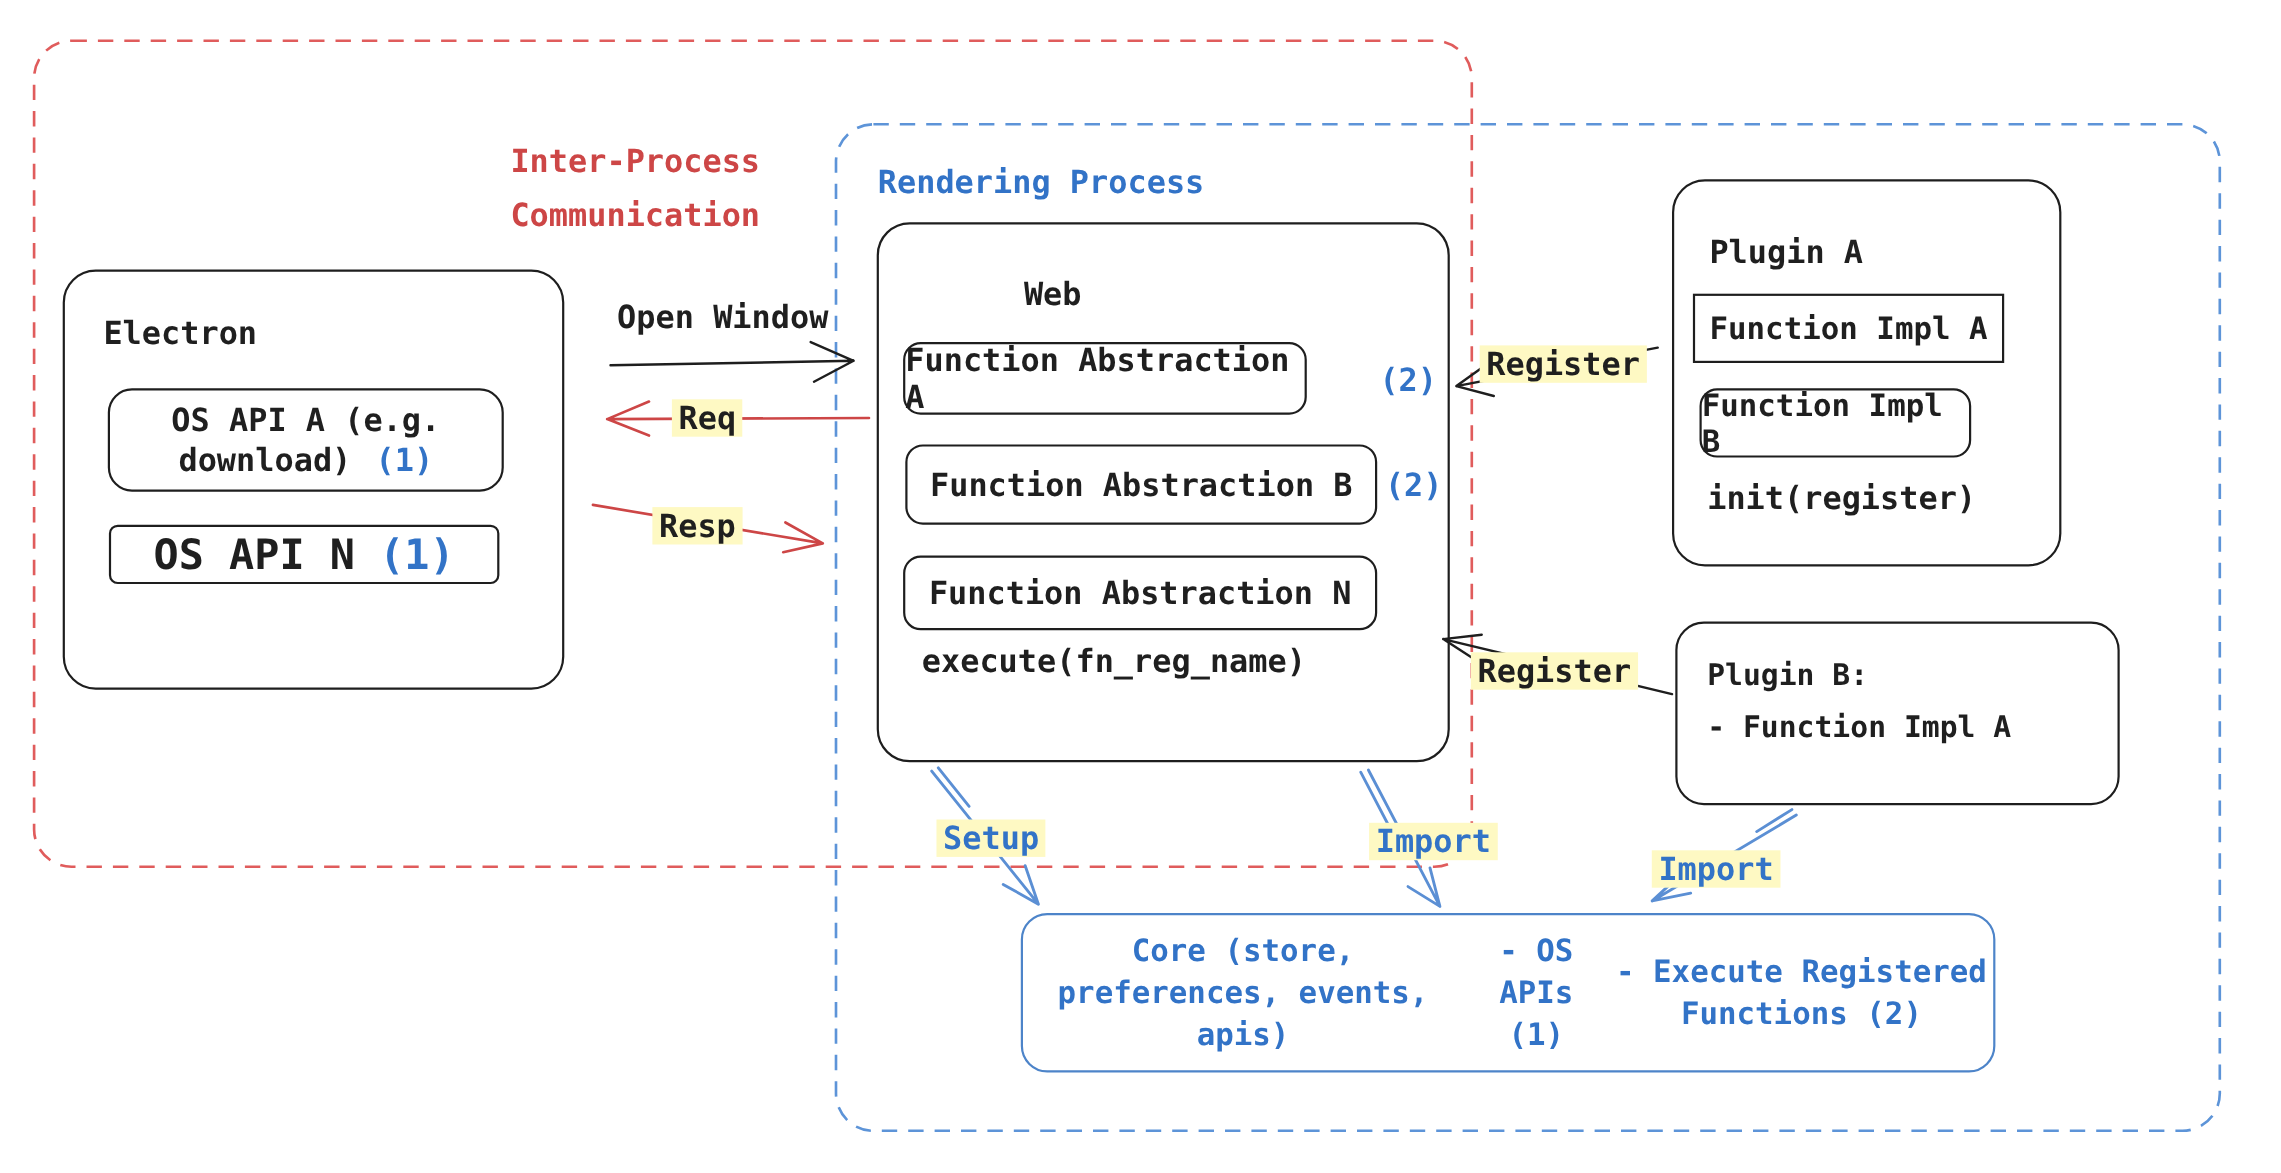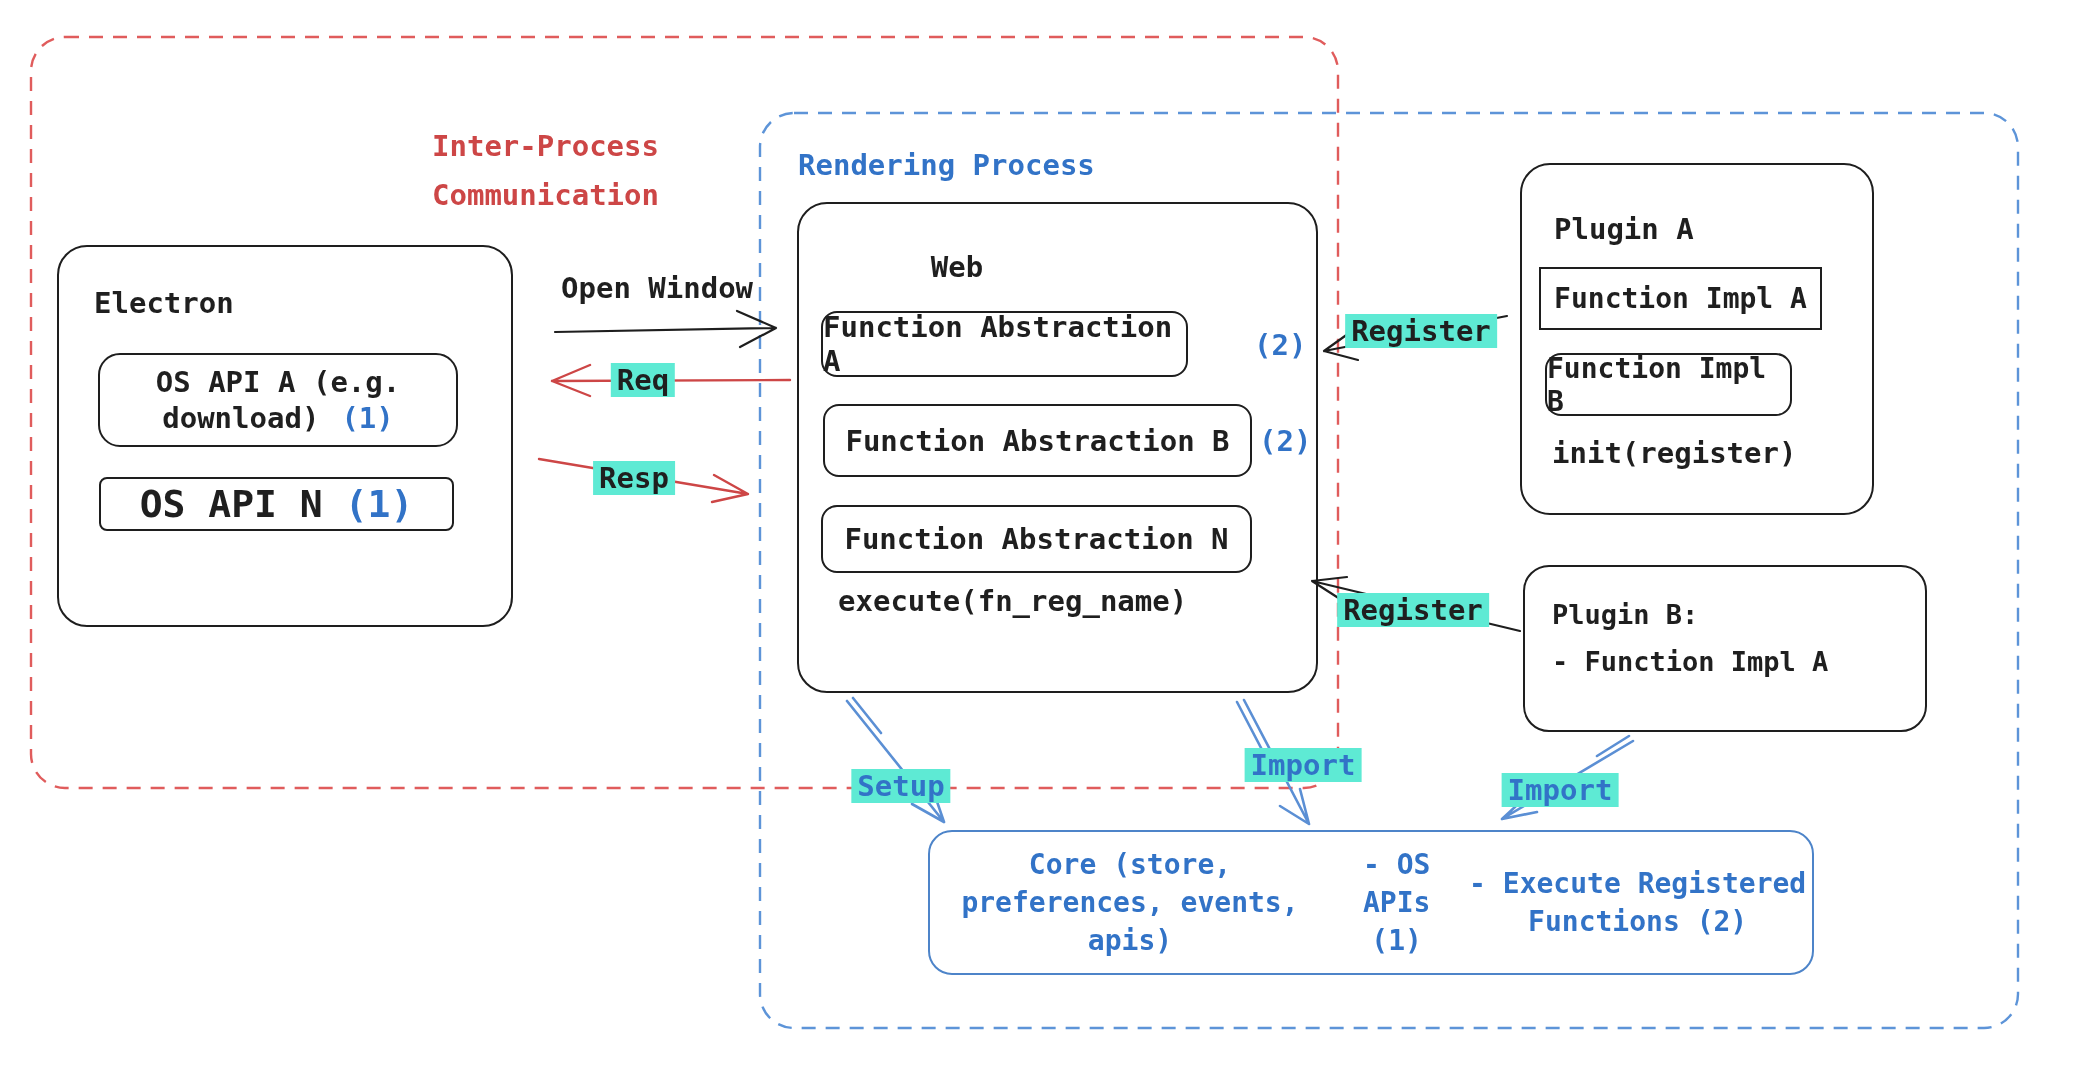--- a/index.html
+++ b/index.html
@@ -24,25 +24,25 @@
   }
   .lbl{
     position:absolute;
     z-index:2;
     font-size:29px;
     line-height:34px;
     white-space:nowrap;
   }
   .on-line{
     z-index:4;
-    background:#5eead4;
+    background:#fef9c3;
     padding:0 6px;
     transform:translate(-50%,-50%);
   }
-  .red{color:#cd4646;}
+  .red{color:#cd4646;margin-left:32px;}
   .blue{color:#3273c7;}
   .center-flex{display:flex;align-items:center;justify-content:center;}
   .badge{color:#3273c7;margin-left:22px;}
   .pre{white-space:pre-line;}
 </style>
 </head>
 <body>
 
 <div id="canvas">
 
@@ -131,19 +131,19 @@
       <path d="M847 701 L944 822 M944 822 L932 787 M944 822 L912 804 M853 698 L881 733"></path>
       <path d="M1244 700 L1309 824 M1309 824 L1300 789 M1309 824 L1280 806 M1237 702 L1270 765"></path>
       <path d="M1633 741 L1502 819 M1502 819 L1537 812 M1502 819 L1529 794 M1629 736 L1597 756"></path>
     </g>
   </svg>
 
   <div class="lbl on-line" style="left:643px;top:380px;">Req</div>
   <div class="lbl on-line" style="left:634px;top:478px;">Resp</div>
   <div class="lbl on-line" style="left:1421px;top:331px;">Register</div>
   <div class="lbl on-line" style="left:1413px;top:610px;">Register</div>
-  <div class="lbl on-line blue" style="left:901px;top:762px;margin-top:24px;">Setup</div>
+  <div class="lbl on-line blue" style="left:901px;top:762px;">Setup</div>
   <div class="lbl on-line blue" style="left:1303px;top:765px;">Import</div>
   <div class="lbl on-line blue" style="left:1560px;top:790px;">Import</div>
 
   <div class="lbl" style="left:561px;top:271px;">Open Window</div>
 
 </div>
 
 </body></html>

